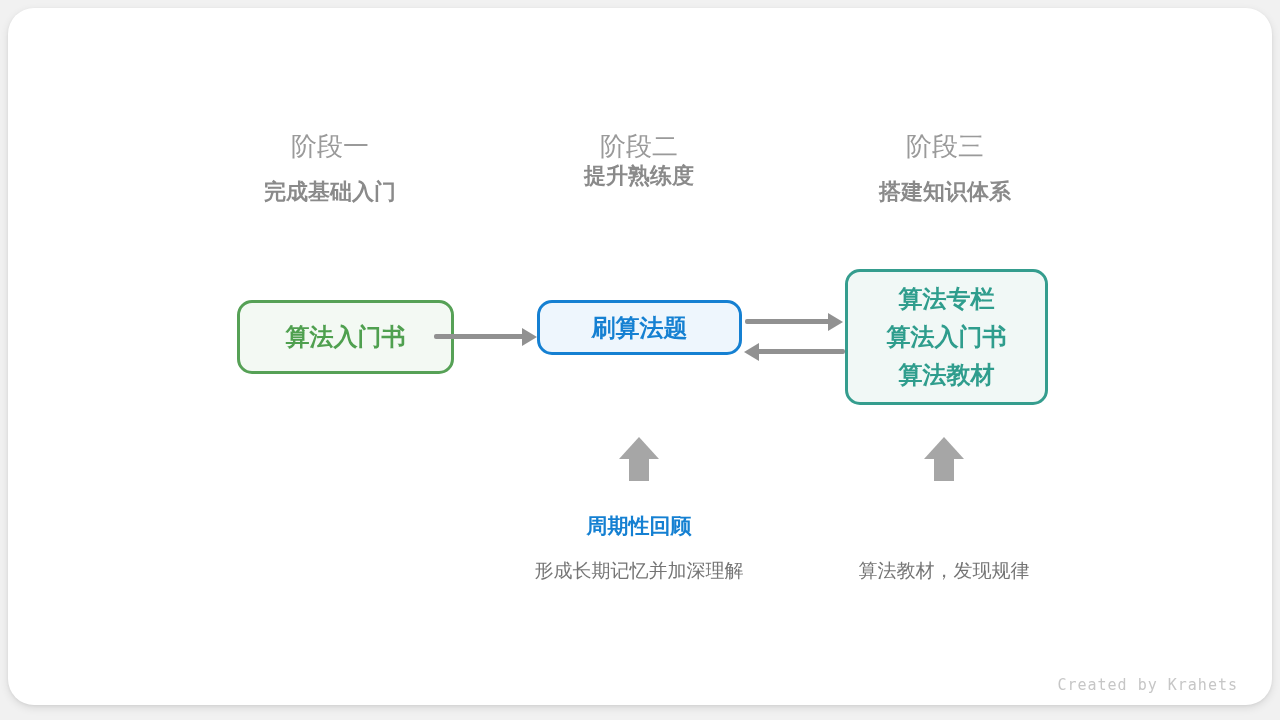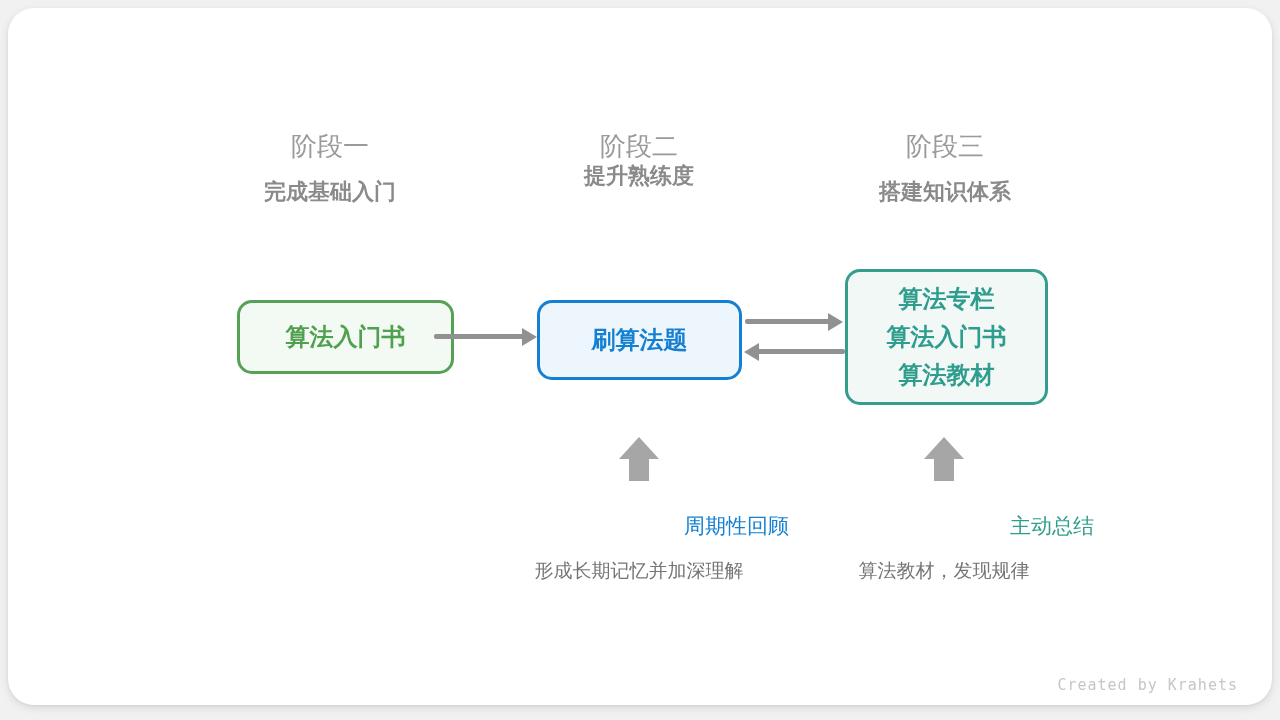--- a/index.html
+++ b/index.html
@@ -36,22 +36,22 @@
   .head-right { border-left:15px solid #919191; }
   .head-left  { border-right:15px solid #919191; }
 
   .up-arrow { position:absolute; width:40px; }
   .up-arrow .tri  { width:0; height:0; margin:0 auto;
                     border-left:20px solid transparent;
                     border-right:20px solid transparent;
                     border-bottom:22px solid #a6a6a6; }
   .up-arrow .stem { width:20px; height:22px; background:#a6a6a6; margin:0 auto; }
 
-  .anno-title { position:absolute; width:300px; text-align:right;
-                font-size:21px; font-weight:400; }
+  .anno-title { position:absolute; width:300px; text-align:center;
+                font-size:21px; font-weight:700; }
   .anno-title.blue { color:#1580d2; }
   .anno-title.teal { color:#2f9d8d; }
   .anno-desc  { position:absolute; width:360px; text-align:center;
                 font-size:19px; line-height:28px; color:#757575; }
 
   .credit { position:absolute; right:42px; top:676px;
             font-family:"DejaVu Sans Mono","Liberation Mono",monospace;
             font-size:15px; color:#c6c6c6; letter-spacing:1px; }
 </style>
 </head>
@@ -67,21 +67,21 @@
   <div class="col-header stage-label" style="left:499px; top:129px;">阶段二</div>
   <div class="col-header stage-title" style="left:499px; top:161px;">提升熟练度</div>
 
   <div class="col-header stage-label" style="left:805px; top:129px;">阶段三</div>
   <div class="col-header stage-title" style="left:805px; top:177px;">搭建知识体系</div>
 
   <div class="node node-green" style="left:228px; top:300px; width:217px; height:74px;margin-left:9px;">
     <div class="node-line">算法入门书</div>
   </div>
 
-  <div class="node node-blue" style="left:537px; top:300px; width:205px; height:80px;">
+  <div class="node node-blue" style="left:537px; top:300px; width:205px; height:55px;">
     <div class="node-line">刷算法题</div>
   </div>
 
   <div class="node node-teal" style="left:845px; top:269px; width:203px; height:136px;">
     <div class="node-line">算法专栏</div>
     <div class="node-line">算法入门书</div>
     <div class="node-line">算法教材</div>
   </div>
 
   <div>
@@ -107,20 +107,19 @@
   <div class="up-arrow" style="left:924px; top:437px;">
     <div class="tri"></div>
     <div class="stem"></div>
   </div>
 
   <div class="anno-title blue" style="left:489px; top:512px;">周期性回顾</div>
   <div class="anno-desc" style="left:459px; top:557px;">
     <div>形成长期记忆并加深理解</div>
   </div>
 
-  <div class="anno-title teal" style="left:794px; top:512px;">主动总结</div>
   <div class="anno-desc" style="left:764px; top:557px;">
     <div>算法教材，发现规律</div>
   </div>
 
   <div class="credit">Created by Krahets</div>
 
 </div>
 
 </body></html>

